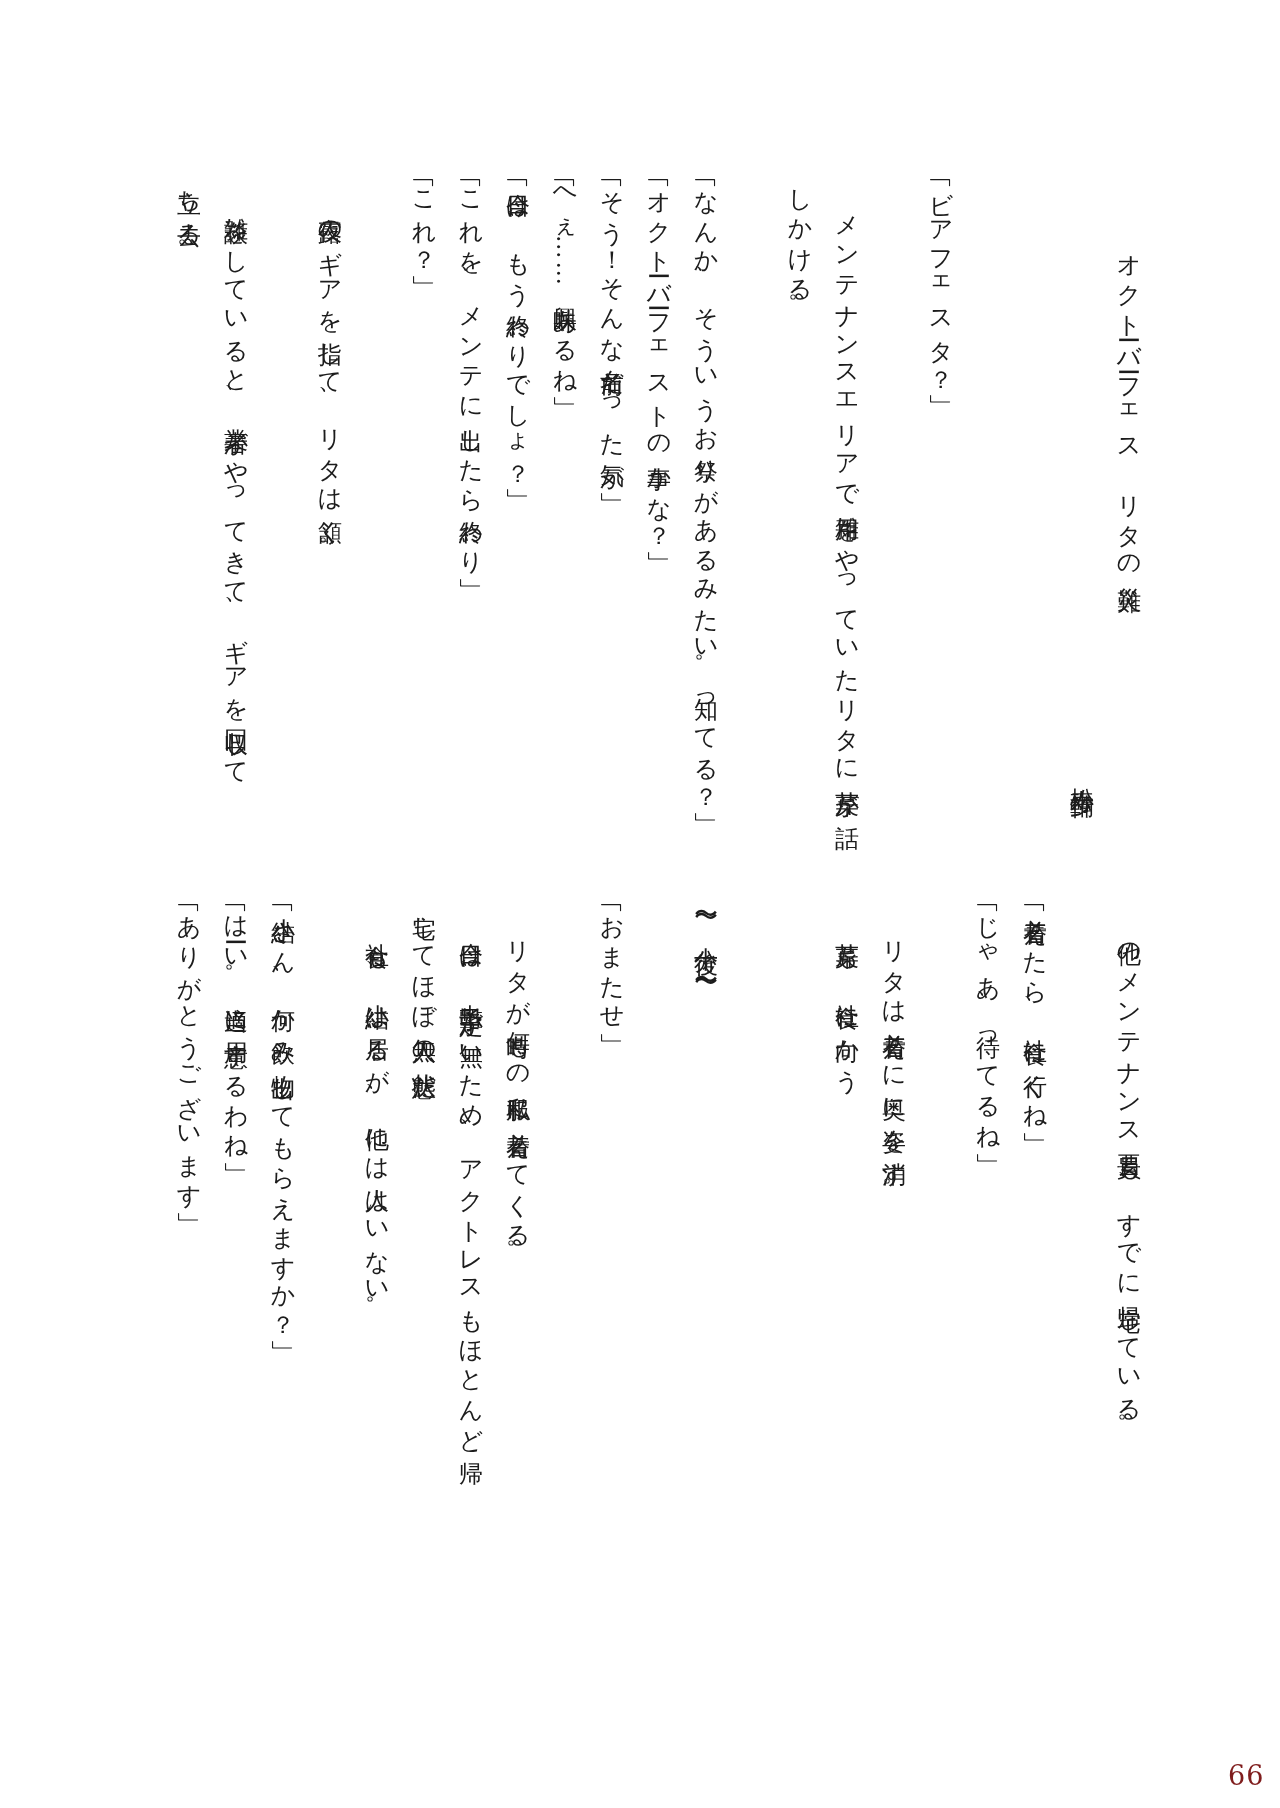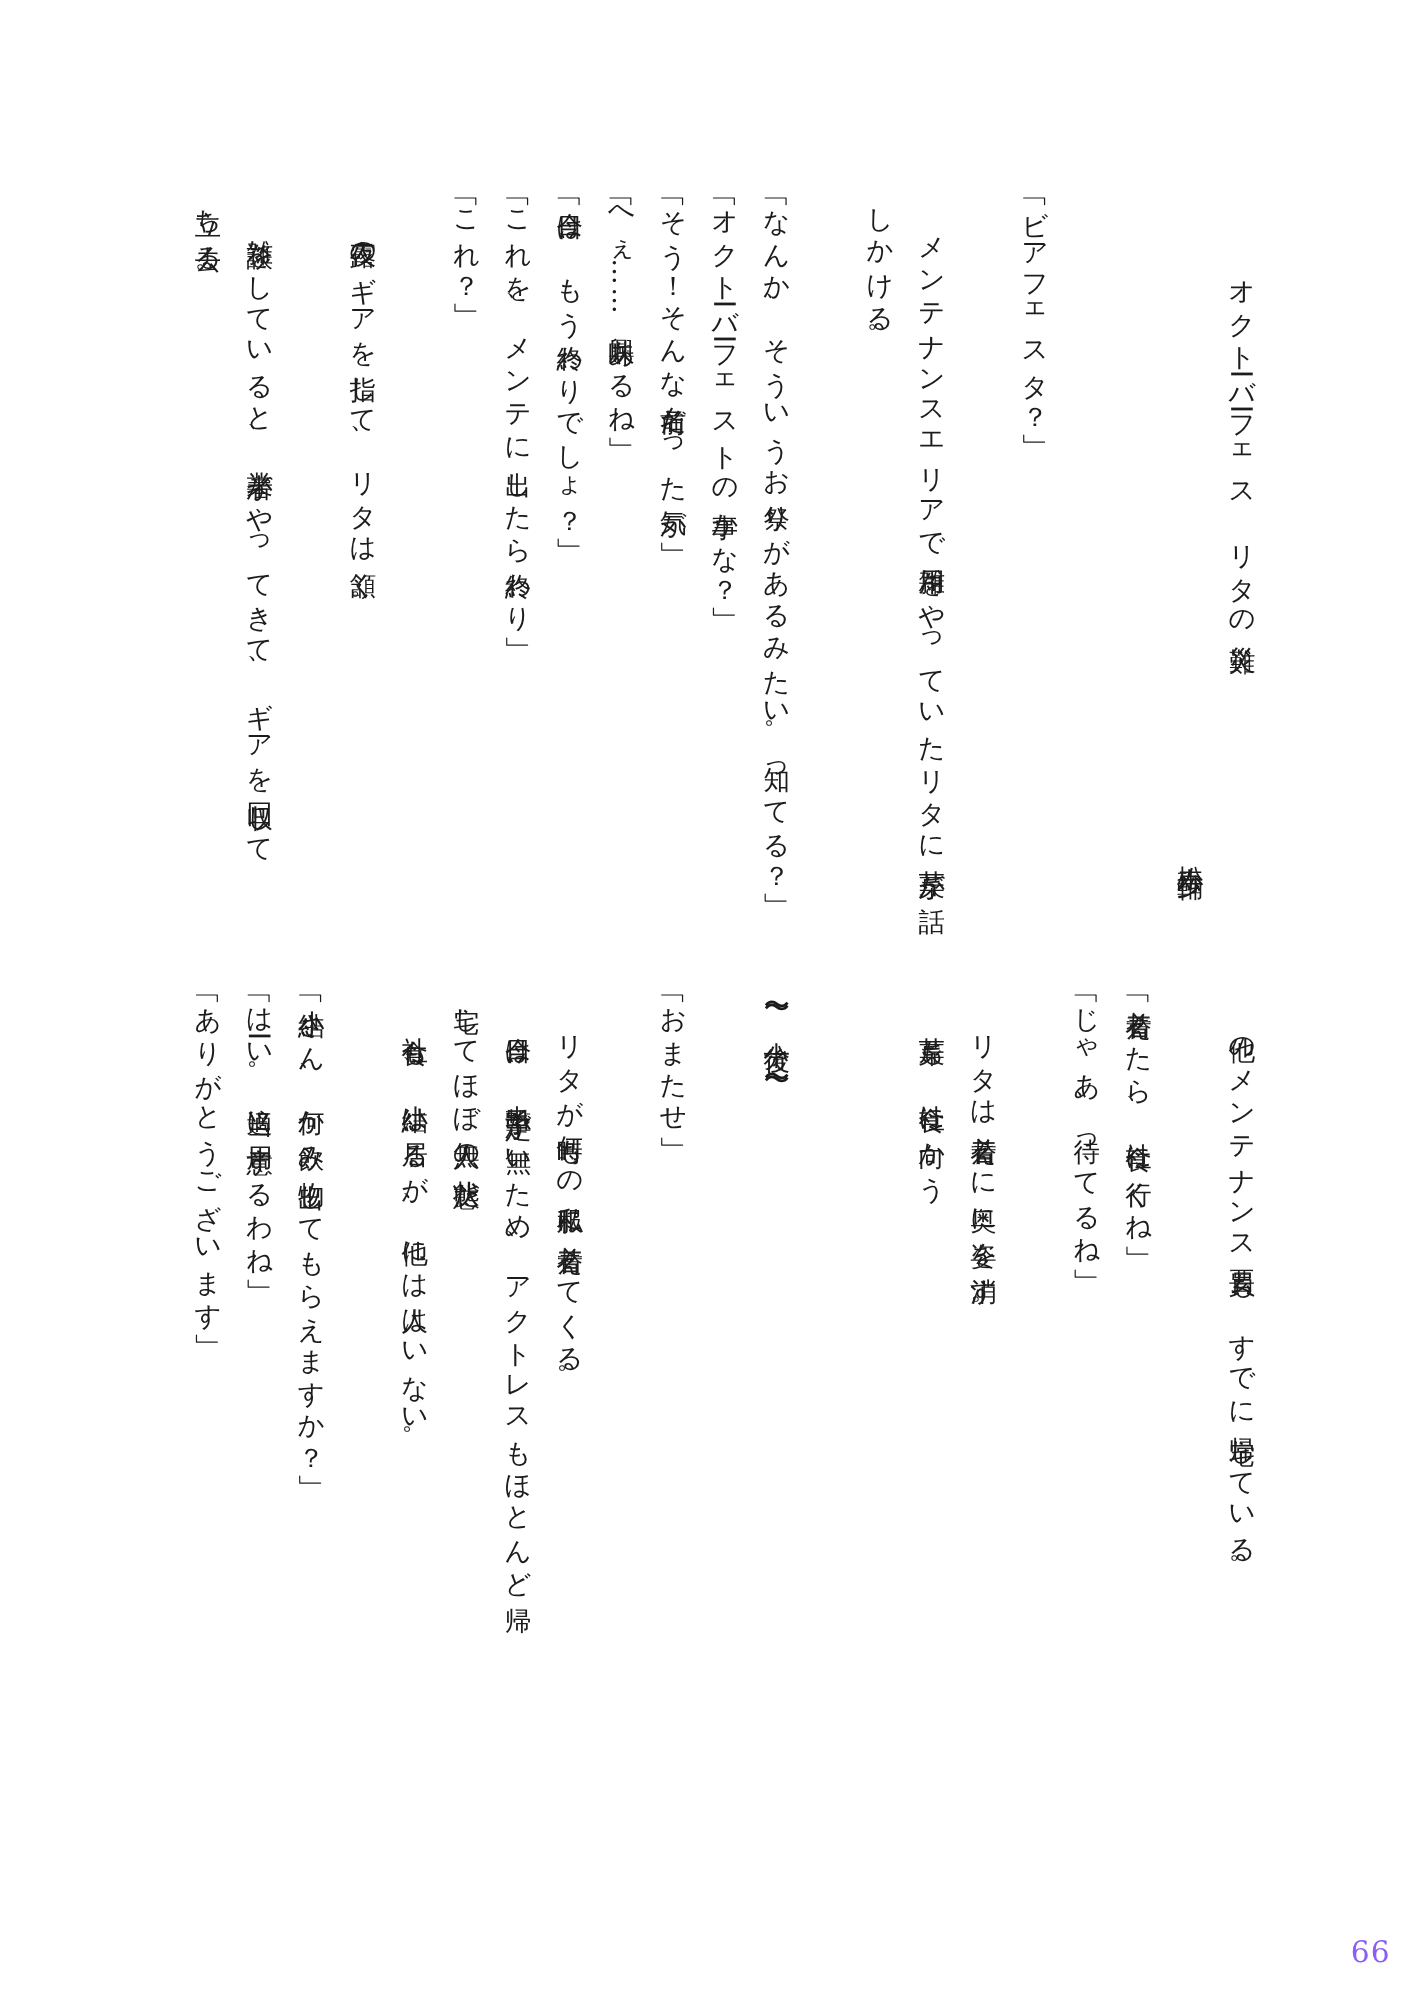--- a/index.html
+++ b/index.html
@@ -23,21 +23,21 @@
   }
   .band-upper { top: 172px; height: 694px; }
   .band-lower { top: 897px; height: 716px; }
   .line { min-width: 47px; }
   .page-number {
     position: absolute;
     top: 1760px;
     left: 1228px;
     font-size: 27px;
     letter-spacing: 1px;
-    color: #8b5cf6;
+    color: #7f1d1d;
   }
 </style>
 </head>
 <body>
 
 <div class="page">
   <div class="band band-upper" id="band-upper">
       <div class="line" style="padding-top: 66.25px;">オクトーバーフェス　リタの災難</div>
       <div class="line" style="padding-top: 596.25px;">松寿少輔</div>
       <div class="line">&nbsp;</div>

